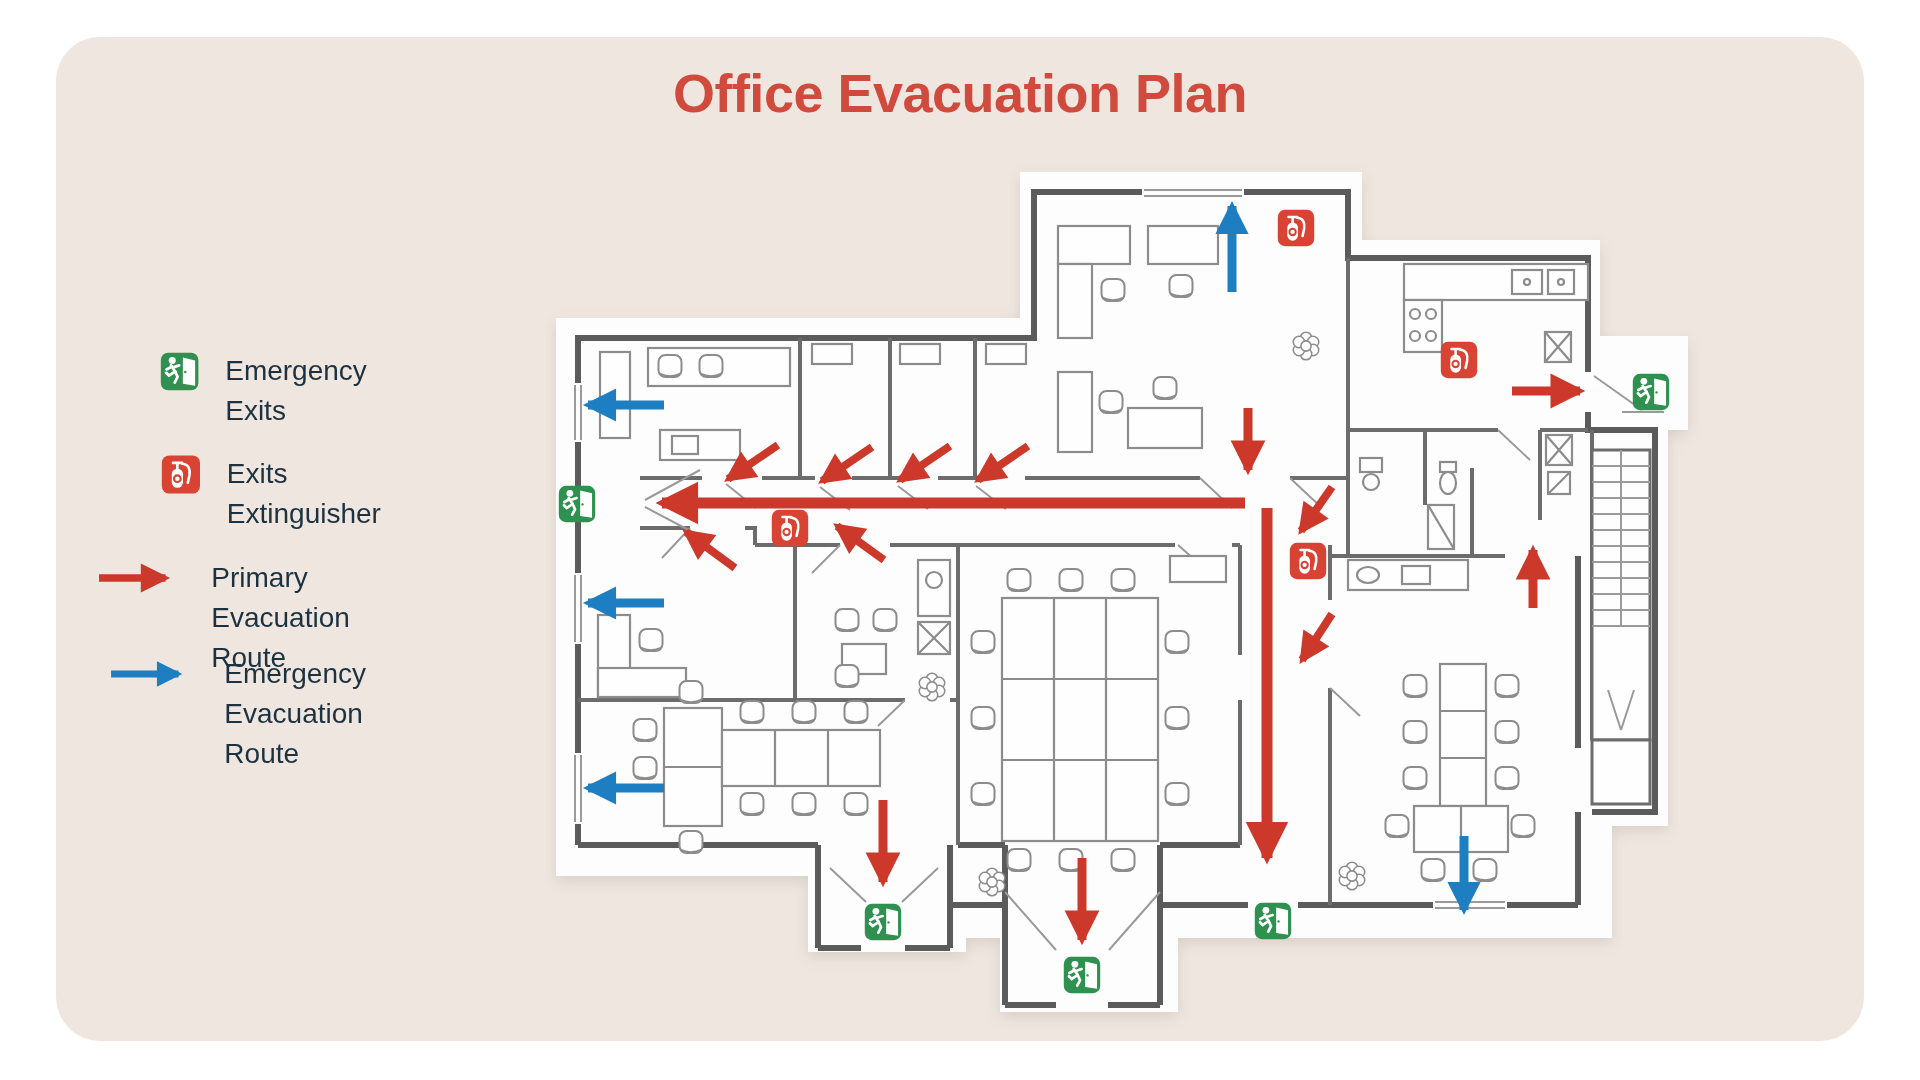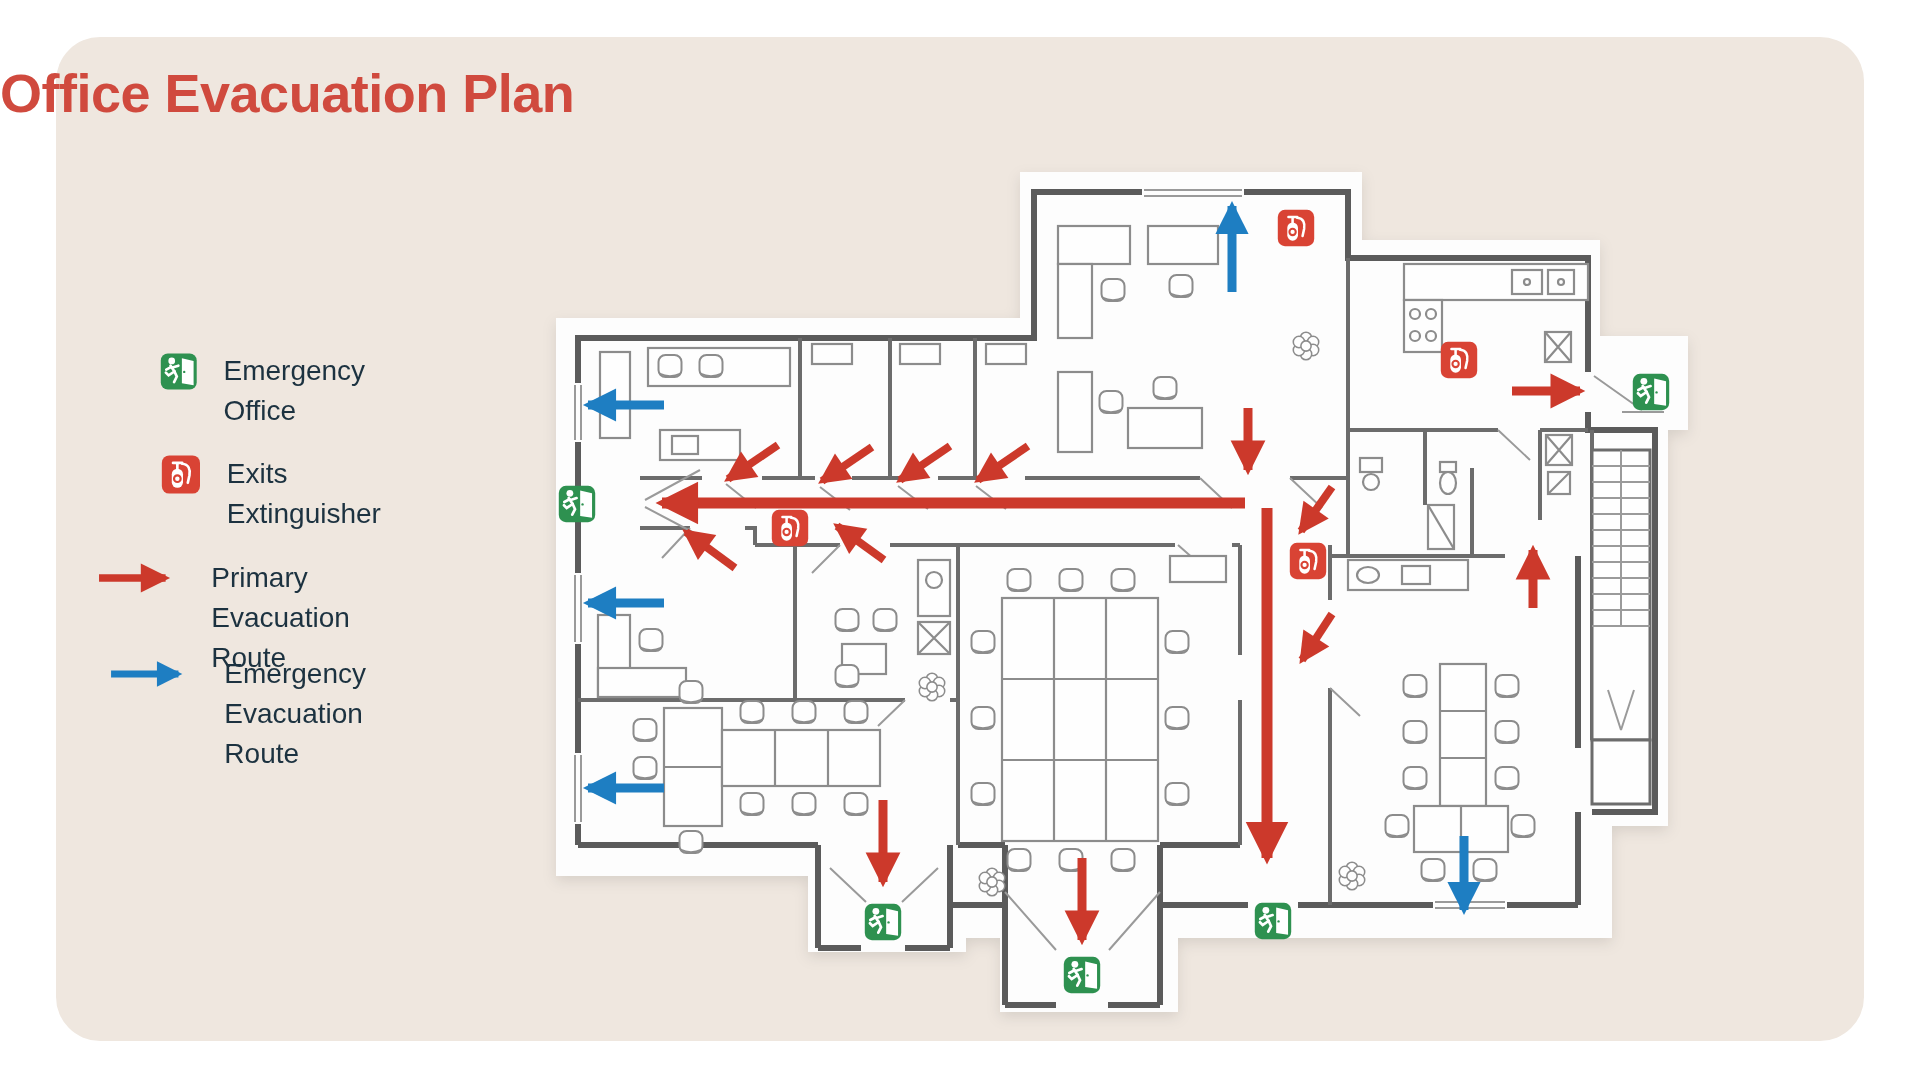--- a/index.html
+++ b/index.html
@@ -1,20 +1,20 @@
 <!DOCTYPE html>
 <html><head>
 <meta charset="utf-8">
 <style>
   html,body{margin:0;padding:0;background:#ffffff;width:1920px;height:1080px;
     font-family:"Liberation Sans", sans-serif;}
   .stage{position:relative;width:1920px;height:1080px;overflow:hidden;}
   .card{position:absolute;left:56px;top:37px;width:1808px;height:1004px;
     background:#EFE7DF;border-radius:44px;}
-  .title{position:absolute;left:0;top:62px;width:1920px;text-align:left;
+  .title{position:absolute;left:0;top:62px;width:1920px;text-align:center;
     font-size:54px;font-weight:700;color:#D04A3E;letter-spacing:-0.5px;}
   .legend{position:absolute;left:0;top:0;}
   .legend-row{position:absolute;display:flex;align-items:flex-start;gap:26px;}
   .legend-row .txt{font-size:28px;color:#1C3240;line-height:40px;padding-top:6px;}
   .r1{left:160px;top:345px;} .r2{left:161px;top:448px;}
   .r3{left:96px;top:552px;} .r4{left:108px;top:648px;}
   .licon{width:53px;height:53px;display:block;}
   .larrow{width:118px;height:40px;display:block;margin-top:6px;}
   .plan-svg{position:absolute;left:0;top:0;}
   .wall-outer{fill:none;stroke:#5B5B5B;stroke-width:6;stroke-linejoin:miter;}
@@ -84,21 +84,21 @@
 
   <div class="card"></div>
 
   <div class="title">Office Evacuation Plan</div>
 
   <div class="legend">
     <div class="legend-row r1">
       <svg class="licon" viewBox="0 0 48 48">
           <use href="#sym-exit-sign"></use>
         </svg>
-      <div class="txt">Emergency Office</div>
+      <div class="txt">Emergency Exits</div>
     </div>
     <div class="legend-row r2">
       <svg class="licon" viewBox="0 0 48 48">
           <use href="#sym-extinguisher"></use>
         </svg>
       <div class="txt">Exits Extinguisher</div>
     </div>
     <div class="legend-row r3">
       <svg class="larrow" viewBox="0 0 118 40">
         <line x1="4" y1="20" x2="92" y2="20" class="route-primary" stroke-width="10" marker-end="url(#arrow-red)"></line>

